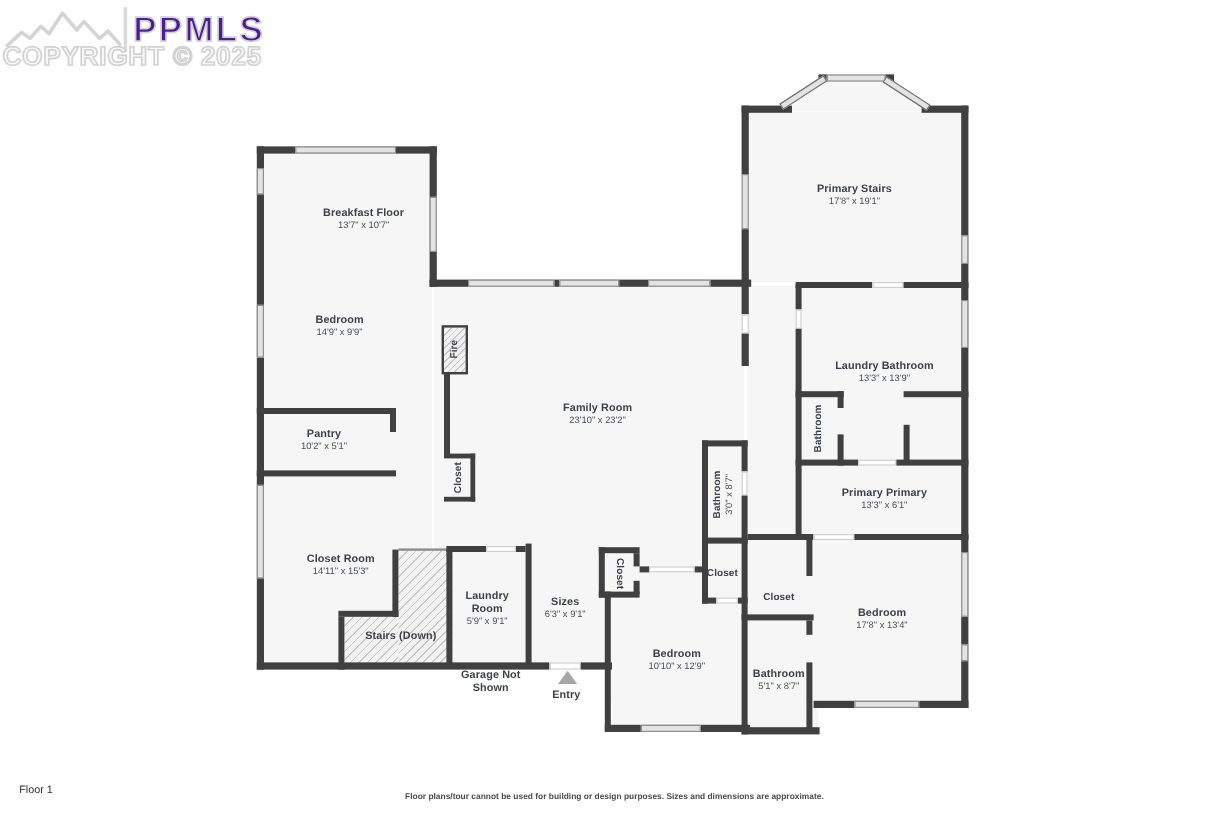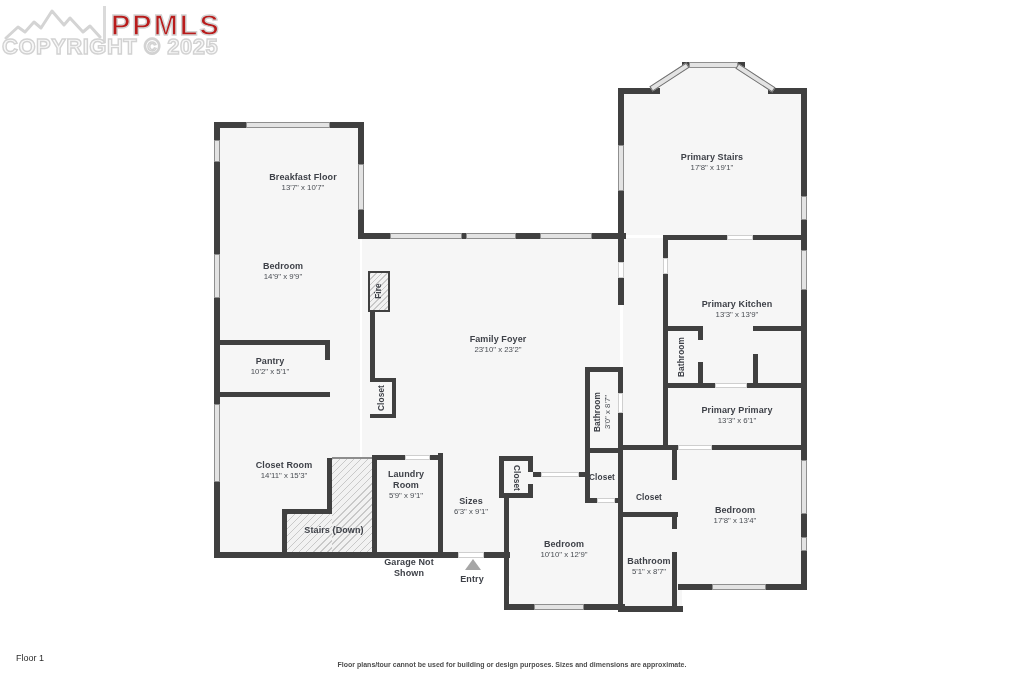--- a/index.html
+++ b/index.html
@@ -28,21 +28,21 @@
   .rd{font-weight:400;font-size:7.8px;line-height:1.35;white-space:nowrap;color:#4a4e54;}
   .wrap .rn{white-space:normal;}
   .sm .rn{font-size:8.3px;}
   .tri{position:absolute;width:0;height:0;border-left:8px solid transparent;border-right:8px solid transparent;
        border-bottom:11px solid #a6a6a6;}
 
   
   .wm{position:absolute;left:0;top:0;width:260px;height:70px;}
   .wm-divider{position:absolute;left:103px;top:6px;width:3px;height:37px;background:#dadada;}
   .wm-brand{position:absolute;left:111px;top:9px;font-size:29px;font-weight:800;letter-spacing:2px;
-            color:#b91c1c;-webkit-text-stroke:1.4px #d2d2d2;}
+            color:#4c1d95;-webkit-text-stroke:1.4px #d2d2d2;}
   .wm-copy{position:absolute;left:2px;top:34px;font-size:22px;font-weight:800;letter-spacing:.5px;
            color:#f8f8f8;-webkit-text-stroke:1.4px #d2d2d2;white-space:nowrap;}
 
   
   .floor-label{position:absolute;left:16px;top:653px;font-size:9px;color:#2d2d2d;}
   .disclaimer{position:absolute;left:0;right:0;top:661px;text-align:center;font-size:7px;font-weight:700;color:#4d4d4d;}
 </style>
 </head>
 <body>
 
@@ -174,40 +174,40 @@
   </div>
   <div class="lbl" style="left:270px;top:367px;">
     <div class="rn">Pantry</div>
     <div class="rd">10'2" x 5'1"</div>
   </div>
   <div class="lbl" style="left:284px;top:471px;">
     <div class="rn">Closet Room</div>
     <div class="rd">14'11" x 15'3"</div>
   </div>
   <div class="lbl" style="left:498px;top:345px;">
-    <div class="rn">Family Foyer</div>
+    <div class="rn">Family Room</div>
     <div class="rd">23'10" x 23'2"</div>
   </div>
   <div class="lbl" style="left:334px;top:530px;">
     <div class="rn">Stairs (Down)</div>
   </div>
-  <div class="lbl wrap" style="left:406px;top:485px;width:54px;">
+  <div class="lbl wrap" style="left:406px;top:507px;width:54px;">
     <div class="rn">Laundry Room</div>
     <div class="rd">5'9" x 9'1"</div>
   </div>
   <div class="lbl" style="left:471px;top:507px;">
     <div class="rn">Sizes</div>
     <div class="rd">6'3" x 9'1"</div>
   </div>
   <div class="lbl" style="left:712px;top:163px;">
     <div class="rn">Primary Stairs</div>
     <div class="rd">17'8" x 19'1"</div>
   </div>
   <div class="lbl" style="left:737px;top:310px;">
-    <div class="rn">Primary Kitchen</div>
+    <div class="rn">Laundry Bathroom</div>
     <div class="rd">13'3" x 13'9"</div>
   </div>
   <div class="lbl vert sm" style="left:682px;top:357px;">
     <div class="rn">Bathroom</div>
   </div>
   <div class="lbl" style="left:737px;top:416px;">
     <div class="rn">Primary Primary</div>
     <div class="rd">13'3" x 6'1"</div>
   </div>
   <div class="lbl vert sm" style="left:603px;top:412px;">

